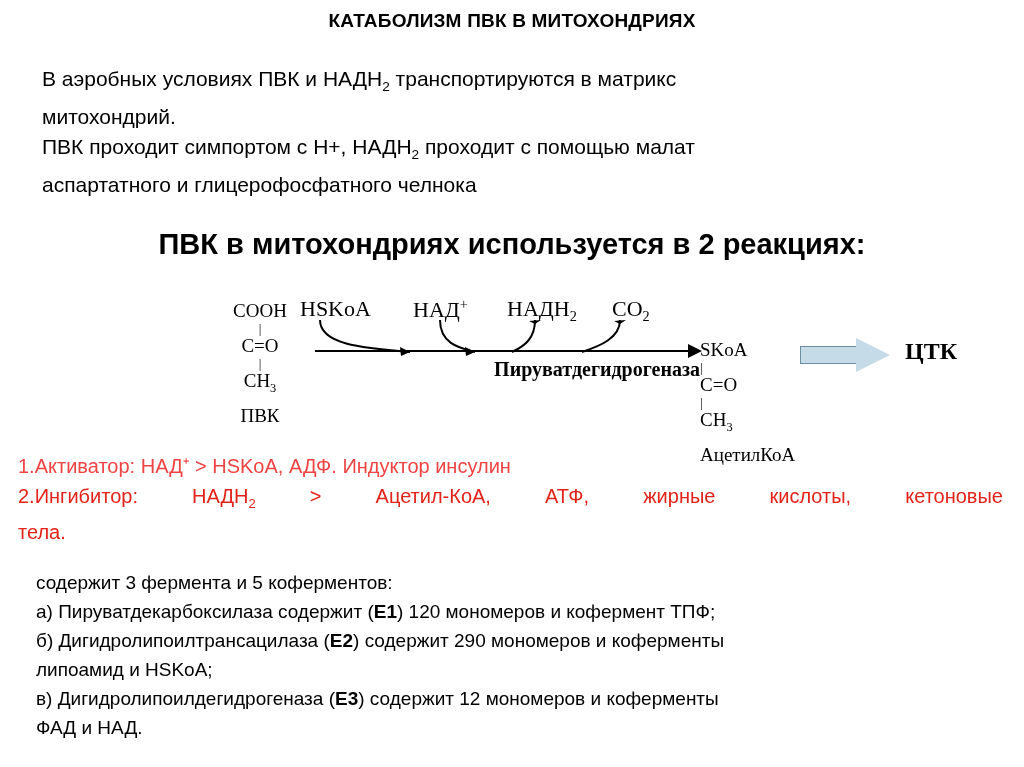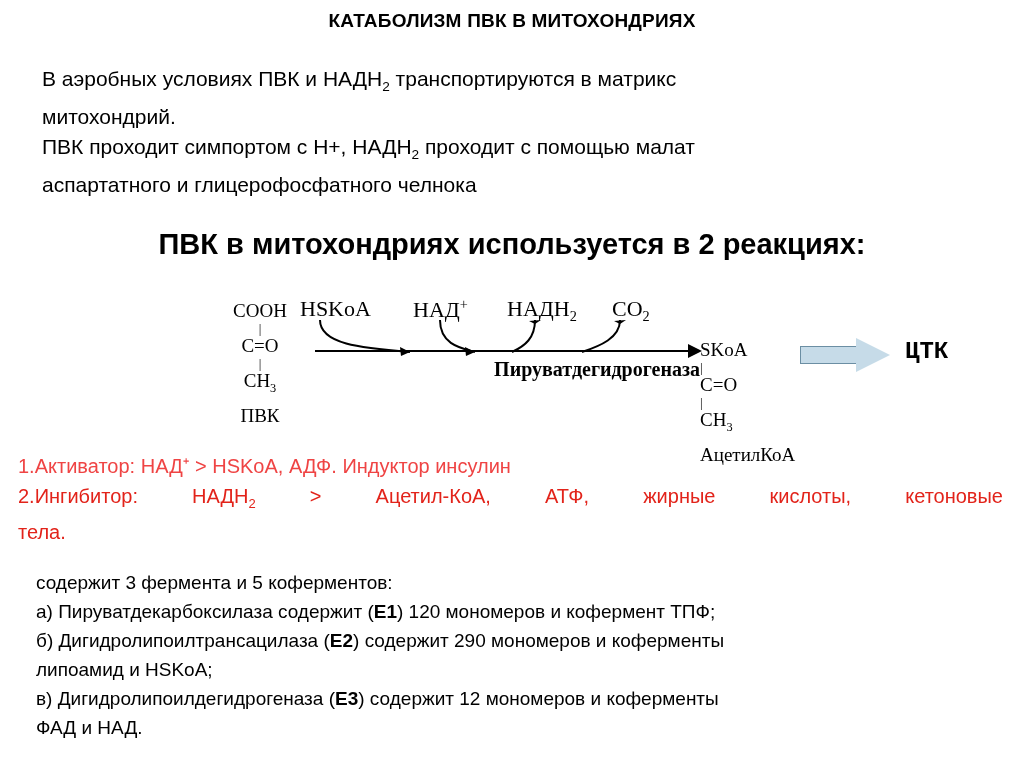--- a/index.html
+++ b/index.html
@@ -153,21 +153,21 @@
     border-left: 34px solid #c6dbe8;
     border-top: 17px solid transparent;
     border-bottom: 17px solid transparent;
   }
   .ctk {
     position: absolute;
     left: 905px;
     top: 48px;
     font-size: 24px;
     font-weight: bold;
-    font-family: Liberation Mono, monospace;
+    font-family: Liberation Serif, serif;
   }
   
   .note-green {
     position: absolute;
     top: 452px;
     left: 18px;
     font-size: 20px;
     color: #ef4444;
   }
   .note-red {

